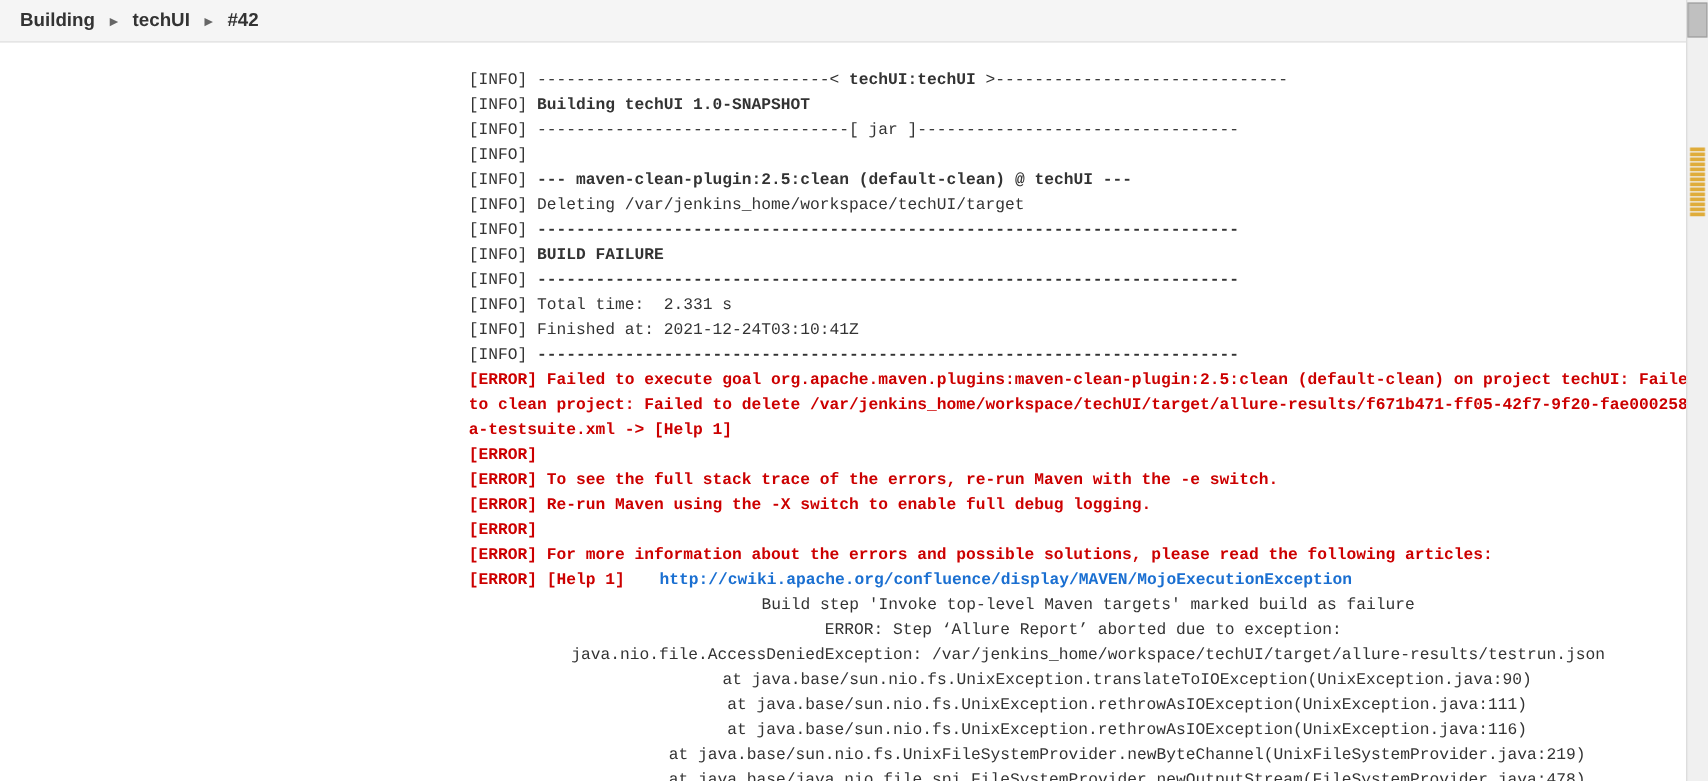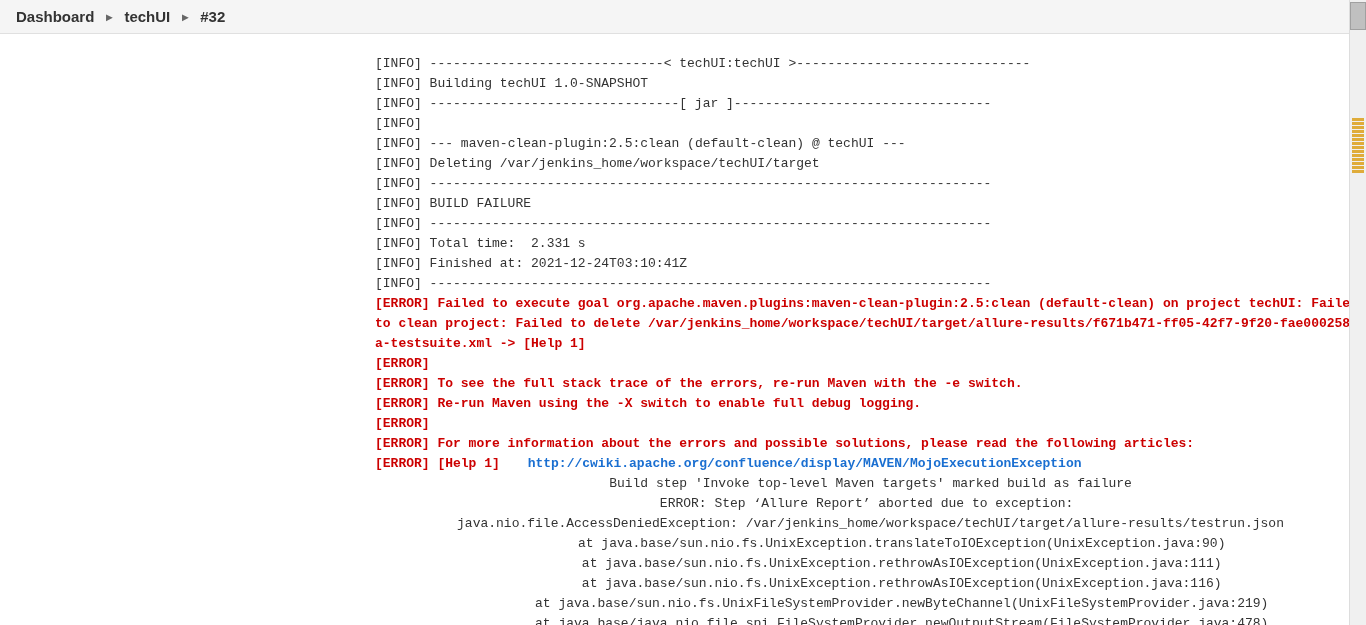--- a/index.html
+++ b/index.html
@@ -53,21 +53,21 @@
     .line-plain {
       color: #333;
       text-align: center;
     }
     .line-link {
       color: #1a6fd1;
       font-weight: bold;
       margin-left: 20px;
     }
     .strong {
-      font-weight: normal;
+      font-weight: bold;
     }
     .scrollbar-right {
       position: fixed;
       right: 0;
       top: 0;
       bottom: 0;
       width: 17px;
       background: #f0f0f0;
       border-left: 1px solid #ddd;
     }
@@ -84,25 +84,25 @@
       left: 2px;
       right: 2px;
       height: 3px;
       background: #dfac3a;
     }
   </style>
 </head>
 <body>
 
 <div class="breadcrumb-bar">
-  <span class="breadcrumb-item">Dashboard</span>
+  <span class="breadcrumb-item">Building</span>
   <span class="breadcrumb-sep">▸</span>
   <span class="breadcrumb-item">techUI</span>
   <span class="breadcrumb-sep">▸</span>
-  <span class="breadcrumb-item">#32</span>
+  <span class="breadcrumb-item">#42</span>
 </div>
 
 <div class="console-area" id="console"><div class="console-line line-info"><span>[INFO] ------------------------------&lt; </span><span class="strong">techUI:techUI</span><span> &gt;------------------------------</span></div><div class="console-line line-info"><span>[INFO] </span><span class="strong">Building techUI 1.0-SNAPSHOT</span></div><div class="console-line line-info"><span>[INFO] --------------------------------[ jar ]---------------------------------</span></div><div class="console-line line-info"><span>[INFO] </span></div><div class="console-line line-info"><span>[INFO] </span><span class="strong">--- </span><span class="strong">maven-clean-plugin:2.5:clean</span><span class="strong"> </span><span class="strong">(default-clean)</span><span class="strong"> @ </span><span class="strong">techUI</span><span class="strong"> ---</span></div><div class="console-line line-info"><span>[INFO] Deleting /var/jenkins_home/workspace/techUI/target</span></div><div class="console-line line-info"><span>[INFO] </span><span class="strong">------------------------------------------------------------------------</span></div><div class="console-line line-info"><span>[INFO] </span><span class="strong">BUILD FAILURE</span></div><div class="console-line line-info"><span>[INFO] </span><span class="strong">------------------------------------------------------------------------</span></div><div class="console-line line-info"><span>[INFO] Total time:  2.331 s</span></div><div class="console-line line-info"><span>[INFO] Finished at: 2021-12-24T03:10:41Z</span></div><div class="console-line line-info"><span>[INFO] </span><span class="strong">------------------------------------------------------------------------</span></div><div class="console-line line-error"><span>[ERROR] Failed to execute goal org.apache.maven.plugins:maven-clean-plugin:2.5:clean (default-clean) on project techUI: Failed to clean project: Failed to delete /var/jenkins_home/workspace/techUI/target/allure-results/f671b471-ff05-42f7-9f20-fae000258dfa-testsuite.xml -&gt; [Help 1]</span></div><div class="console-line line-error"><span>[ERROR] </span></div><div class="console-line line-error"><span>[ERROR] To see the full stack trace of the errors, re-run Maven with the -e switch.</span></div><div class="console-line line-error"><span>[ERROR] Re-run Maven using the -X switch to enable full debug logging.</span></div><div class="console-line line-error"><span>[ERROR] </span></div><div class="console-line line-error"><span>[ERROR] For more information about the errors and possible solutions, please read the following articles:</span></div><div class="console-line line-error"><span>[ERROR] [Help 1] </span><span class="line-link" style="cursor: pointer;">http://cwiki.apache.org/confluence/display/MAVEN/MojoExecutionException</span></div><div class="console-line line-plain"><span>Build step 'Invoke top-level Maven targets' marked build as failure</span></div><div class="console-line line-plain"><span>ERROR: Step ‘Allure Report’ aborted due to exception: </span></div><div class="console-line line-plain"><span>java.nio.file.AccessDeniedException: /var/jenkins_home/workspace/techUI/target/allure-results/testrun.json</span></div><div class="console-line line-plain"><span>	at java.base/sun.nio.fs.UnixException.translateToIOException(UnixException.java:90)</span></div><div class="console-line line-plain"><span>	at java.base/sun.nio.fs.UnixException.rethrowAsIOException(UnixException.java:111)</span></div><div class="console-line line-plain"><span>	at java.base/sun.nio.fs.UnixException.rethrowAsIOException(UnixException.java:116)</span></div><div class="console-line line-plain"><span>	at java.base/sun.nio.fs.UnixFileSystemProvider.newByteChannel(UnixFileSystemProvider.java:219)</span></div><div class="console-line line-plain"><span>	at java.base/java.nio.file.spi.FileSystemProvider.newOutputStream(FileSystemProvider.java:478)</span></div></div>
 
 <div class="scrollbar-right">
   <div class="scroll-thumb"></div>
   <div id="scroll-markers">
       <div class="scroll-marker" style="top: 118px;"></div>
       <div class="scroll-marker" style="top: 122px;"></div>
       <div class="scroll-marker" style="top: 126px;"></div>

